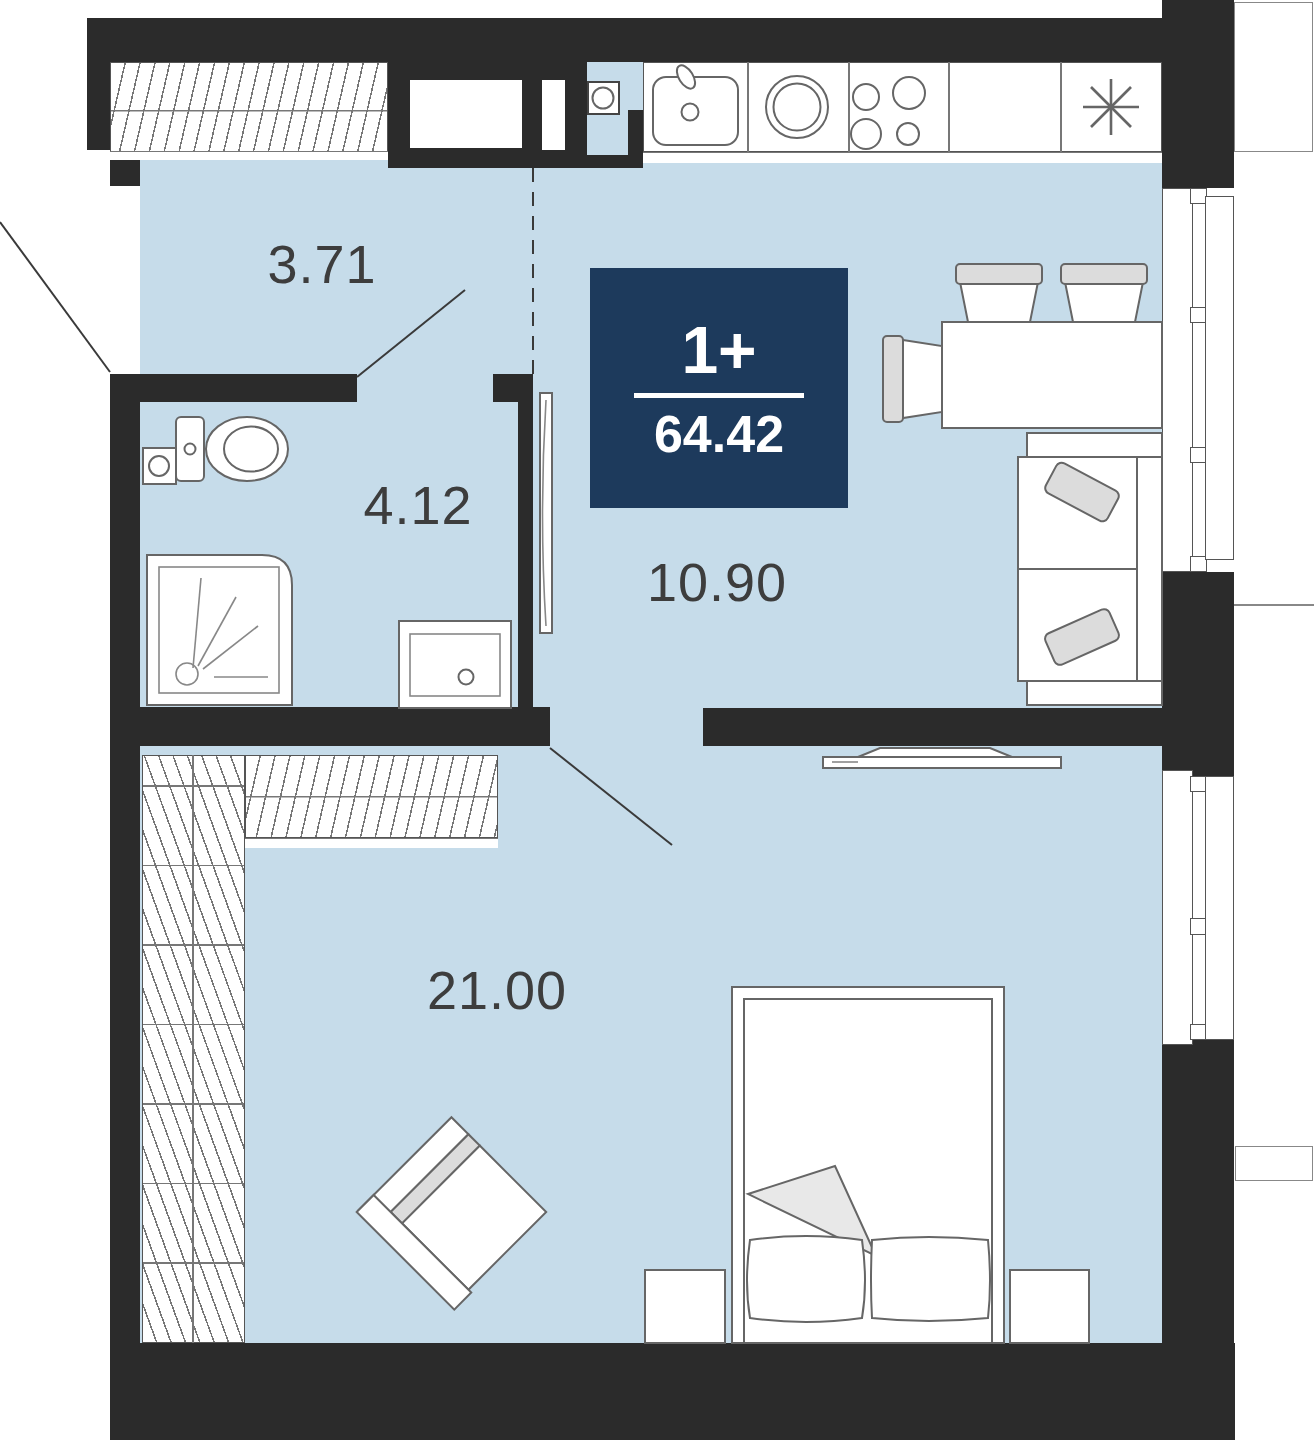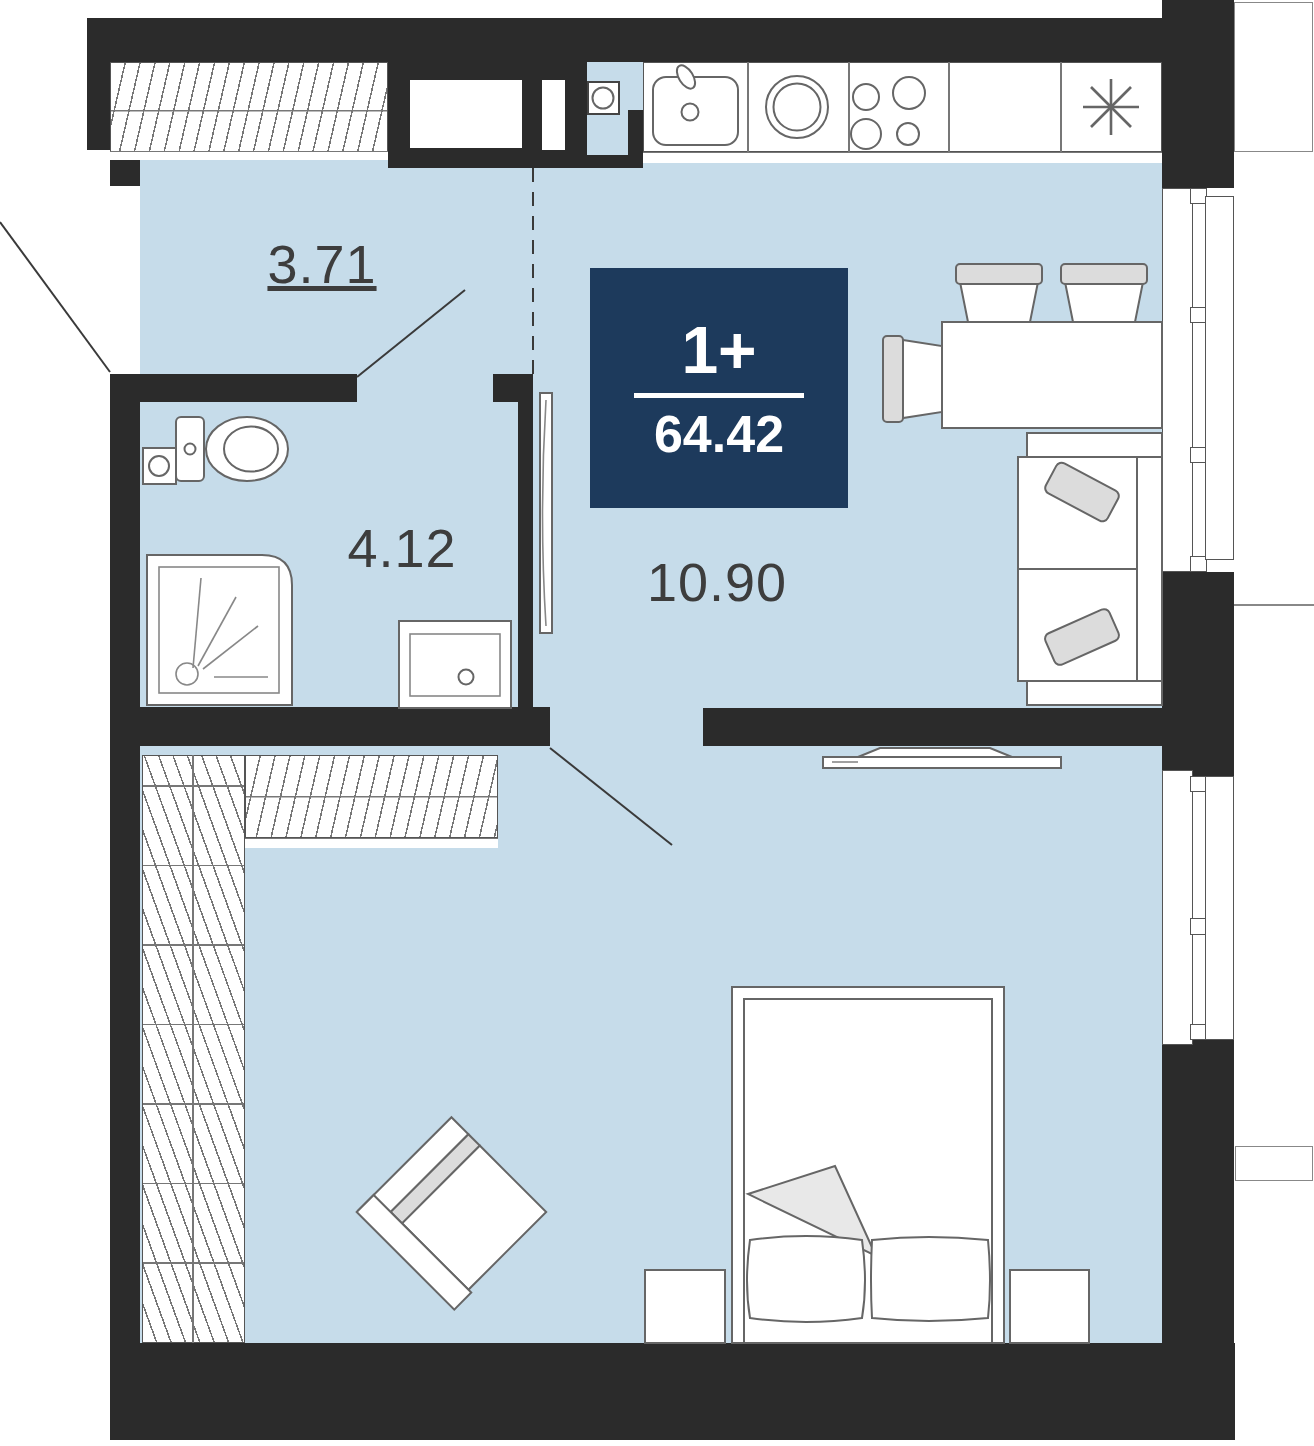--- a/index.html
+++ b/index.html
@@ -100,23 +100,24 @@
   <div class="abs balcony" style="left:1234px;top:2px;width:79px;height:150px;"></div>
   <div class="abs gline" style="left:1234px;top:604px;width:80px;height:2px;"></div>
   <div class="abs balcony" style="left:1235px;top:1146px;width:78px;height:35px;"></div>
 
   <div id="badge" class="abs" style="left:590px;top:268px;width:258px;height:240px;">
     <div class="rooms">1+</div>
     <div class="rule"></div>
     <div class="area">64.42</div>
   </div>
 
-  <div class="room-label" style="left:322px;top:264px;text-decoration:underline;">3.71</div>
-  <div class="room-label" style="left:402px;top:505px;margin-top:43px;">4.12</div>
+  <div class="room-label" style="left:322px;top:264px;">3.71</div>
+  <div class="room-label" style="left:418px;top:505px;">4.12</div>
   <div class="room-label" style="left:717px;top:582px;">10.90</div>
+  <div class="room-label" style="left:497px;top:990px;">21.00</div>
 
   <svg class="overlay" width="1314" height="1446" viewBox="0 0 1314 1446">
 
     <g>
       <path class="doorline" d="M0,222 L110,372"></path>
     </g>
     <g>
       <path class="doorline" d="M357,377 L465,290"></path>
     </g>
     <g>

